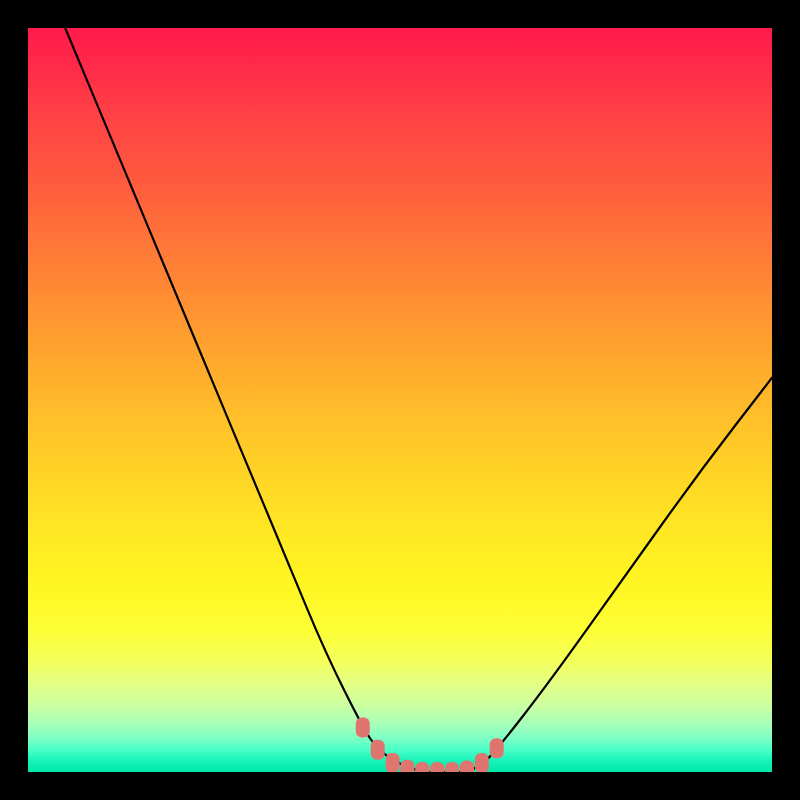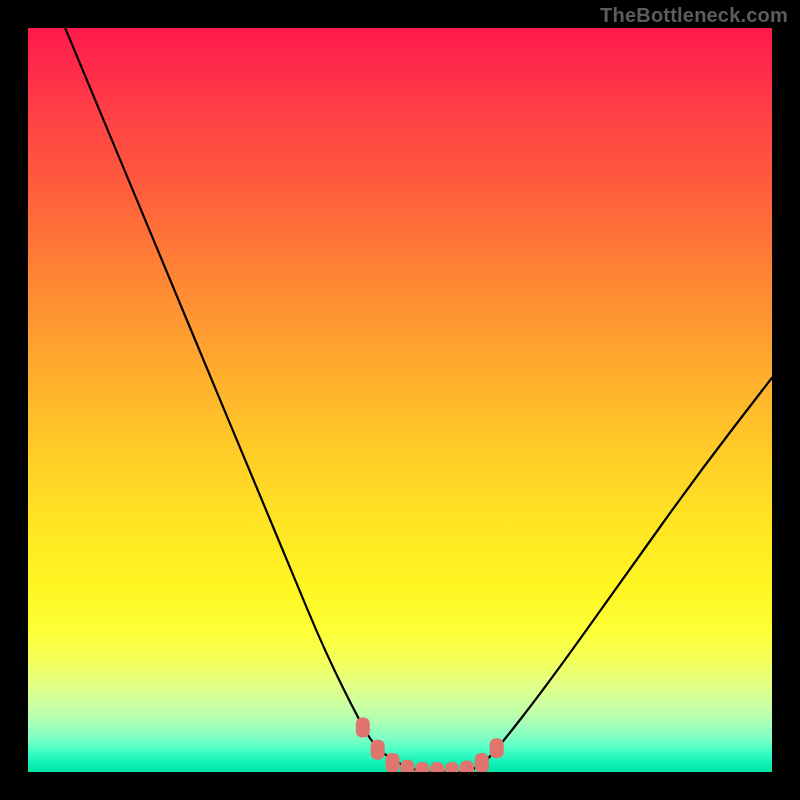--- a/index.html
+++ b/index.html
@@ -82,14 +82,13 @@
           <rect x="402.2" y="734.0" width="14" height="20" rx="6" ry="6" fill="#e0746f"></rect>
           <rect x="417.1" y="734.0" width="14" height="20" rx="6" ry="6" fill="#e0746f"></rect>
           <rect x="432.0" y="732.5" width="14" height="20" rx="6" ry="6" fill="#e0746f"></rect>
           <rect x="446.8" y="725.1" width="14" height="20" rx="6" ry="6" fill="#e0746f"></rect>
           <rect x="461.7" y="710.2" width="14" height="20" rx="6" ry="6" fill="#e0746f"></rect>
         </g>
     </svg>
 
   </div>
 
-  <div class="watermark">TheBottleneck.com</div>
 </div>
 
 </body></html>

